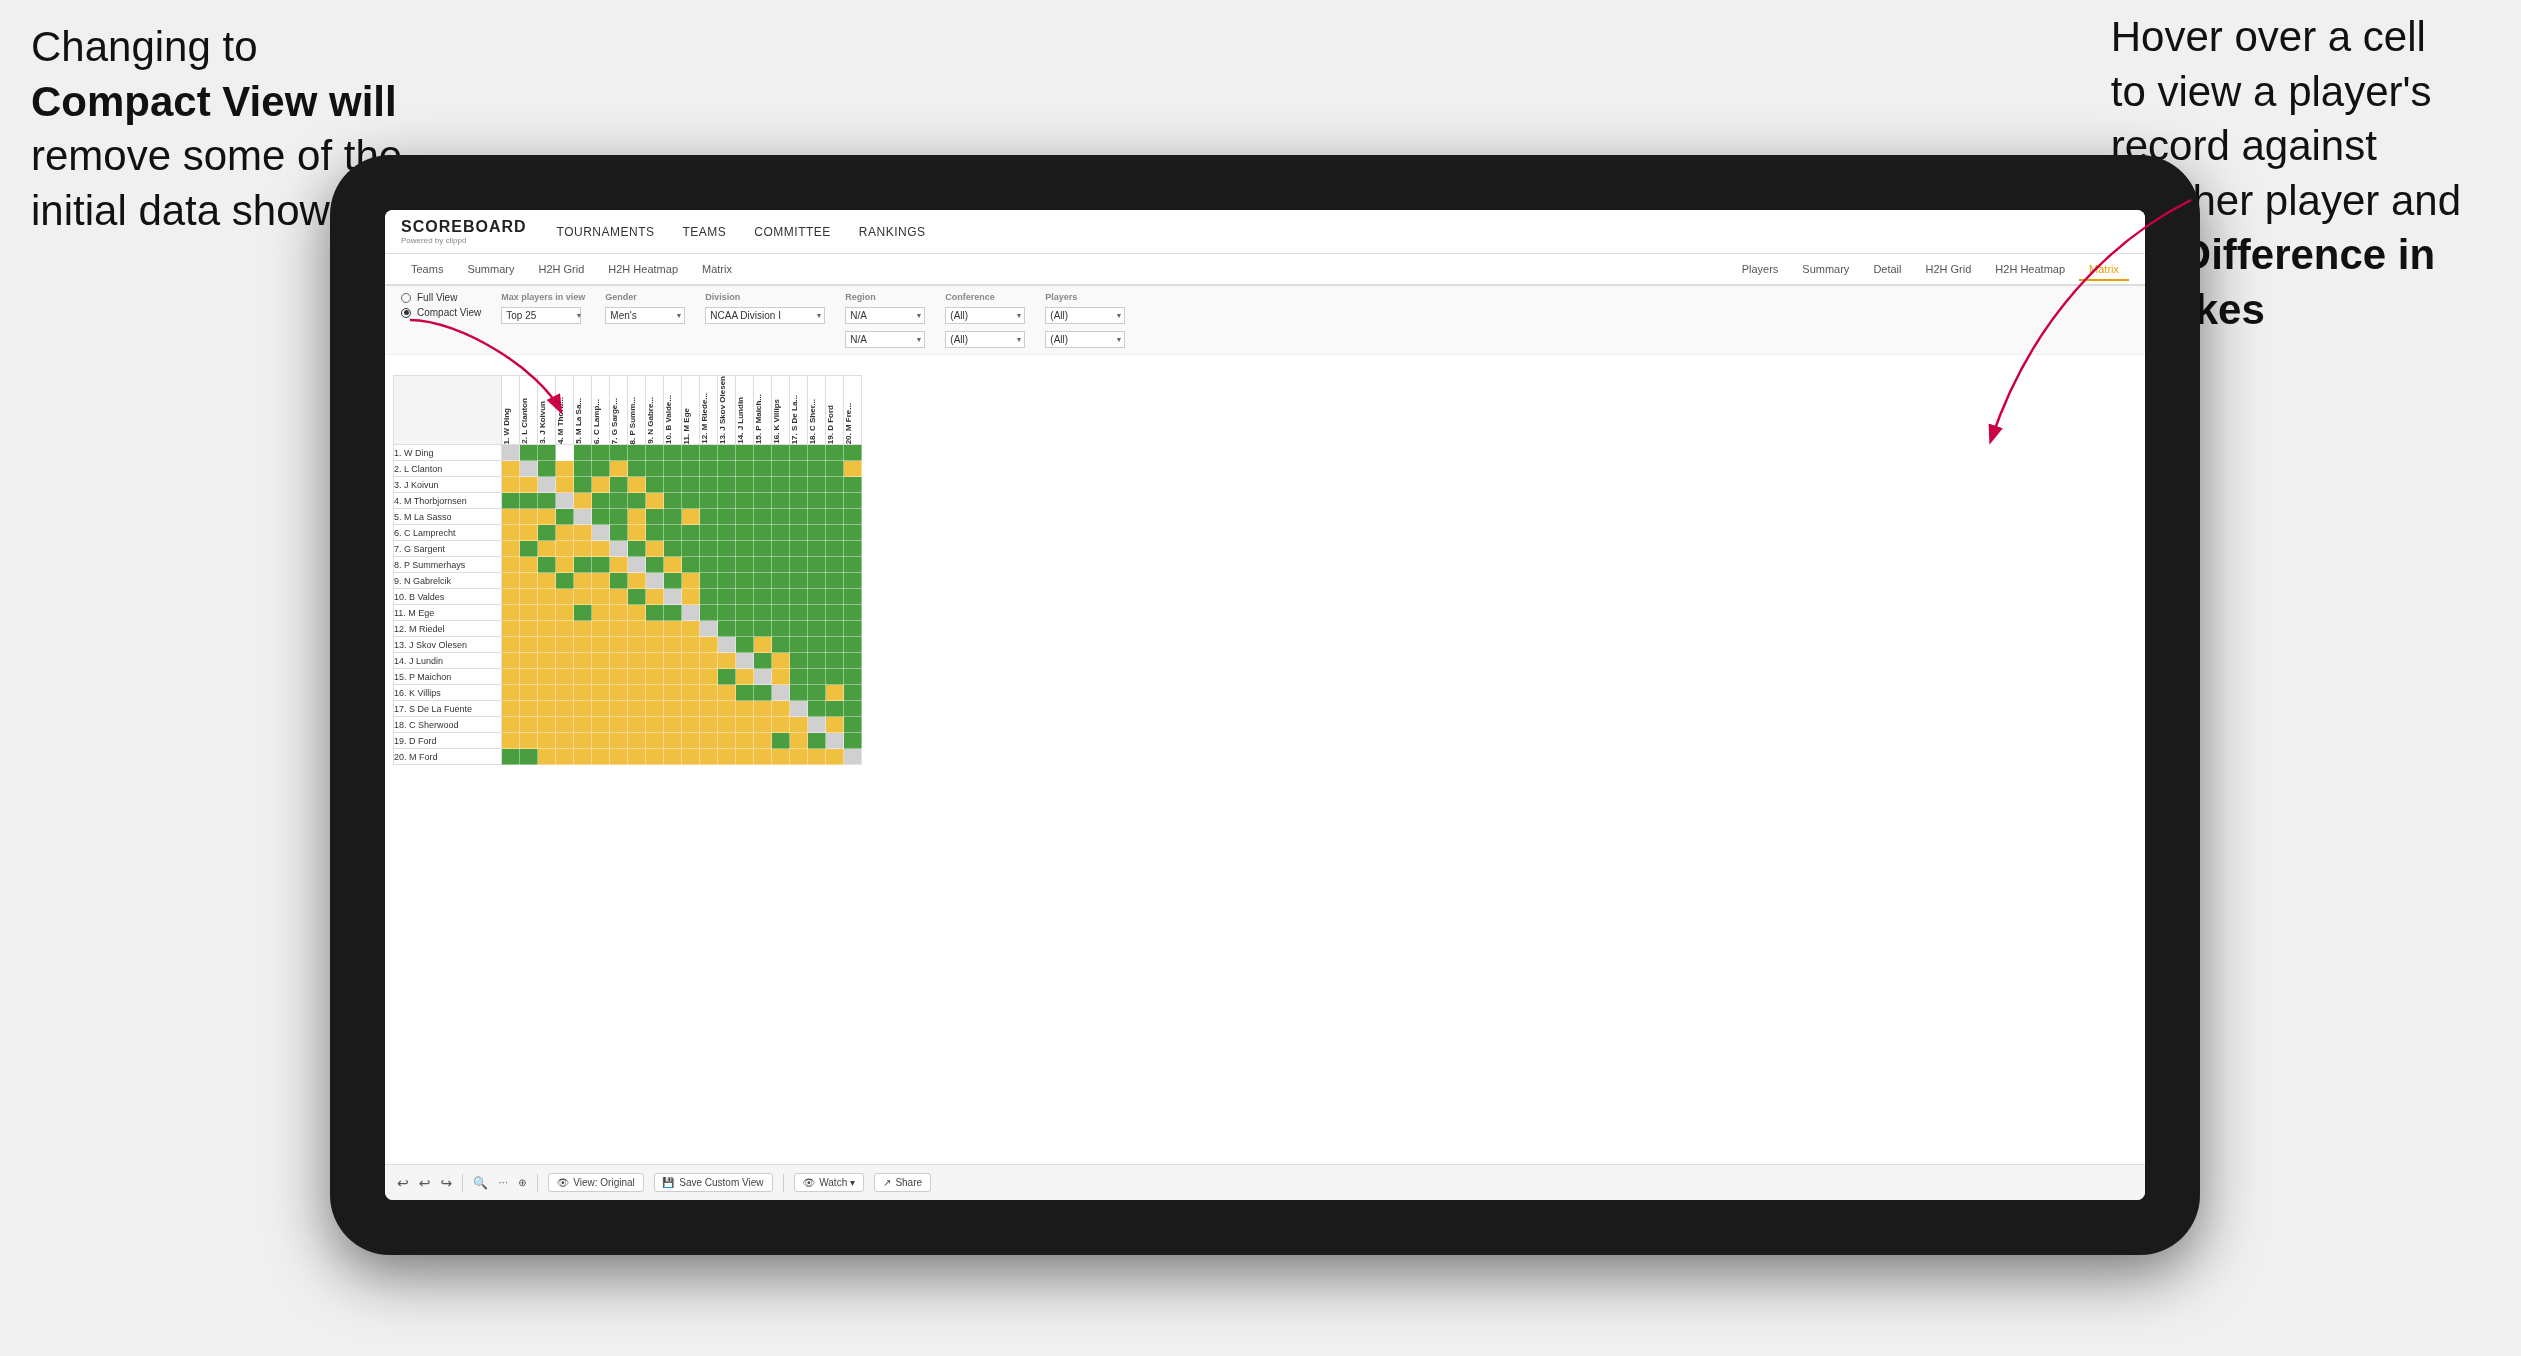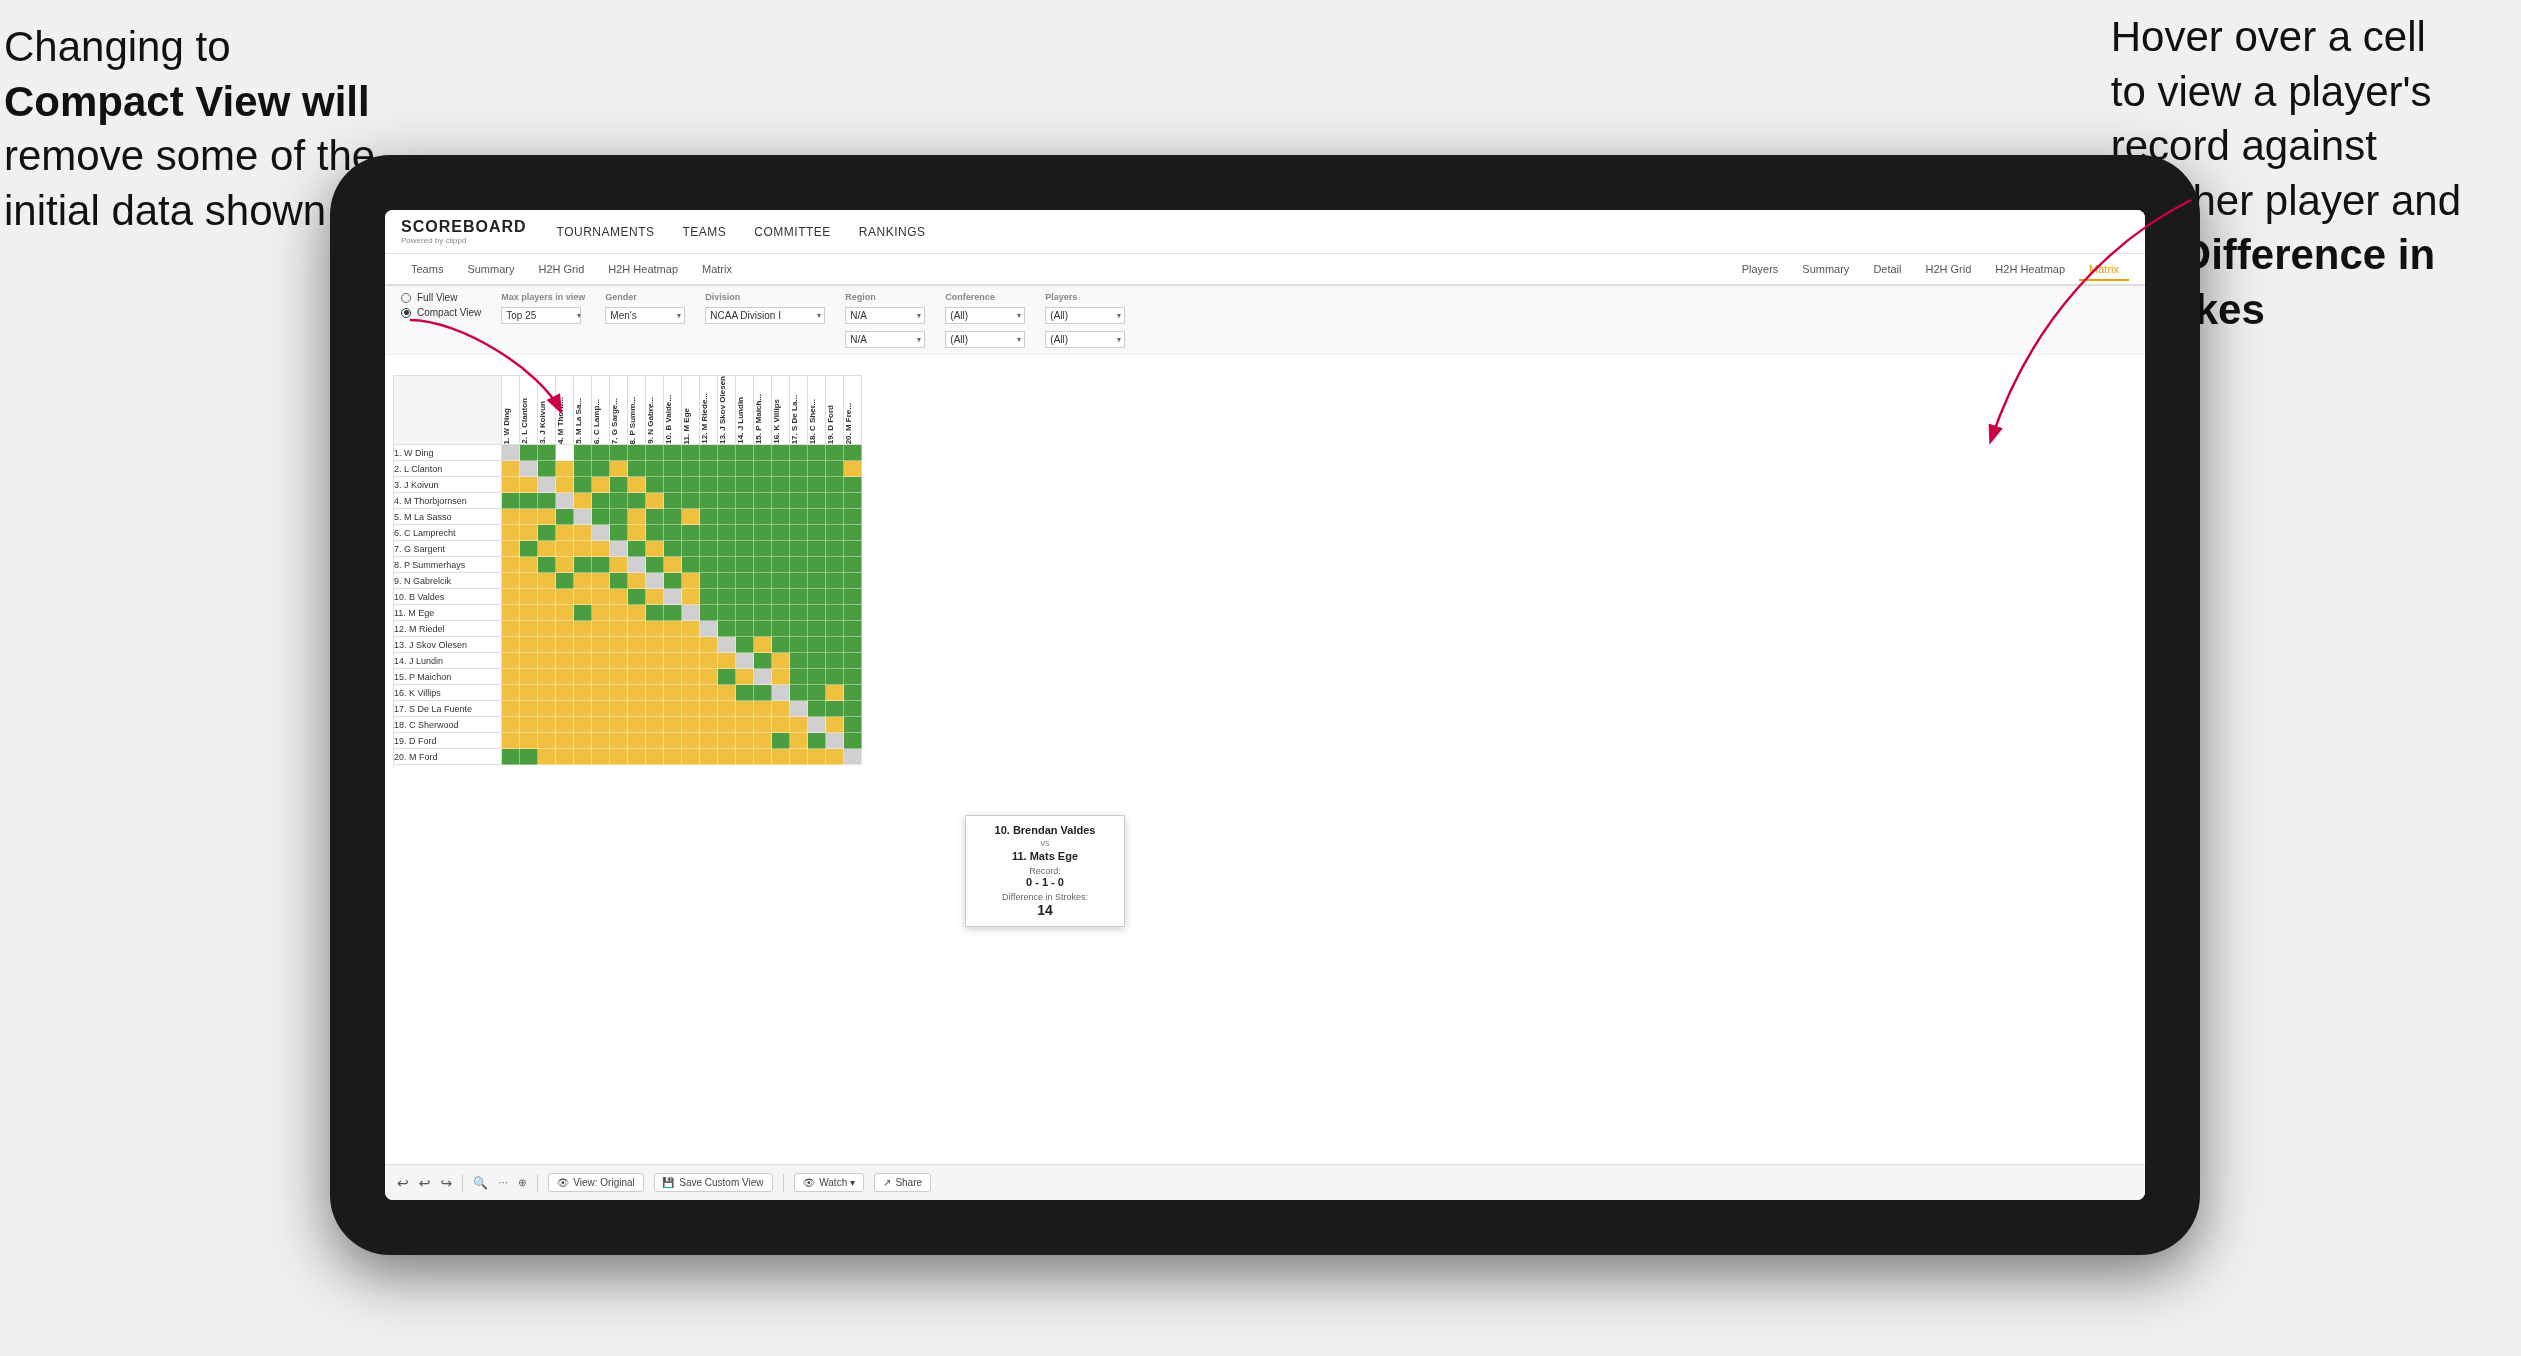--- a/index.html
+++ b/index.html
@@ -9,21 +9,21 @@
       width: 2521px;
       height: 1356px;
       position: relative;
       overflow: hidden;
     }
 
     
     .annotation-left {
       position: absolute;
       top: 20px;
-      left: 4px;
+      left: 31px;
       font-size: 42px;
       line-height: 1.3;
       color: #111;
       max-width: 480px;
     }
     .annotation-left strong {
       font-weight: 900;
       text-align: center;
     }
 
@@ -1021,29 +1021,20 @@
                   <td class="matrix-cell" style="background: rgb(240, 192, 64); border: 1px solid rgba(255, 255, 255, 0.4);"></td>
                   <td class="matrix-cell" style="background: rgb(240, 192, 64); border: 1px solid rgba(255, 255, 255, 0.4);"></td>
                   <td class="matrix-cell" style="background: rgb(240, 192, 64); border: 1px solid rgba(255, 255, 255, 0.4);"></td>
                   <td class="matrix-cell" style="background: rgb(240, 192, 64); border: 1px solid rgba(255, 255, 255, 0.4);"></td>
                   <td class="matrix-cell" style="background: rgb(240, 192, 64); border: 1px solid rgba(255, 255, 255, 0.4);"></td>
                   <td class="matrix-cell" style="background: rgb(208, 208, 208); border: 1px solid rgba(255, 255, 255, 0.4);"></td>
                 </tr>
               </tbody>
           </table>
 
-          <div class="tooltip-box">
-            <div class="tooltip-title">10. Brendan Valdes</div>
-            <div class="tooltip-vs">vs</div>
-            <div class="tooltip-title">11. Mats Ege</div>
-            <div class="tooltip-record-label">Record:</div>
-            <div class="tooltip-record">0 - 1 - 0</div>
-            <div class="tooltip-diff-label">Difference in Strokes:</div>
-            <div class="tooltip-diff">14</div>
-          </div>
         </div>
       </div>
 
       <div class="bottom-toolbar">
         <span style="cursor:pointer; font-size:14px;">↩</span>
         <span style="cursor:pointer; font-size:14px;">↩</span>
         <span style="cursor:pointer; font-size:14px;">↪</span>
         <div class="toolbar-separator"></div>
         <span style="font-size:12px;">🔍</span>
         <span>···</span>

